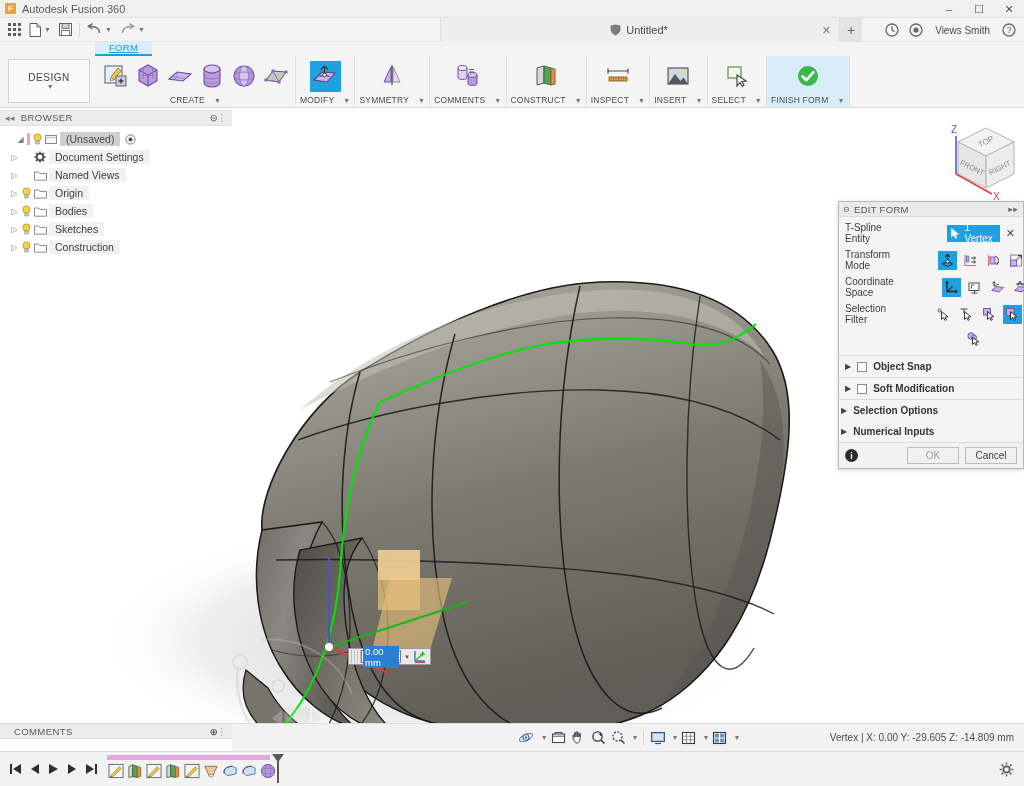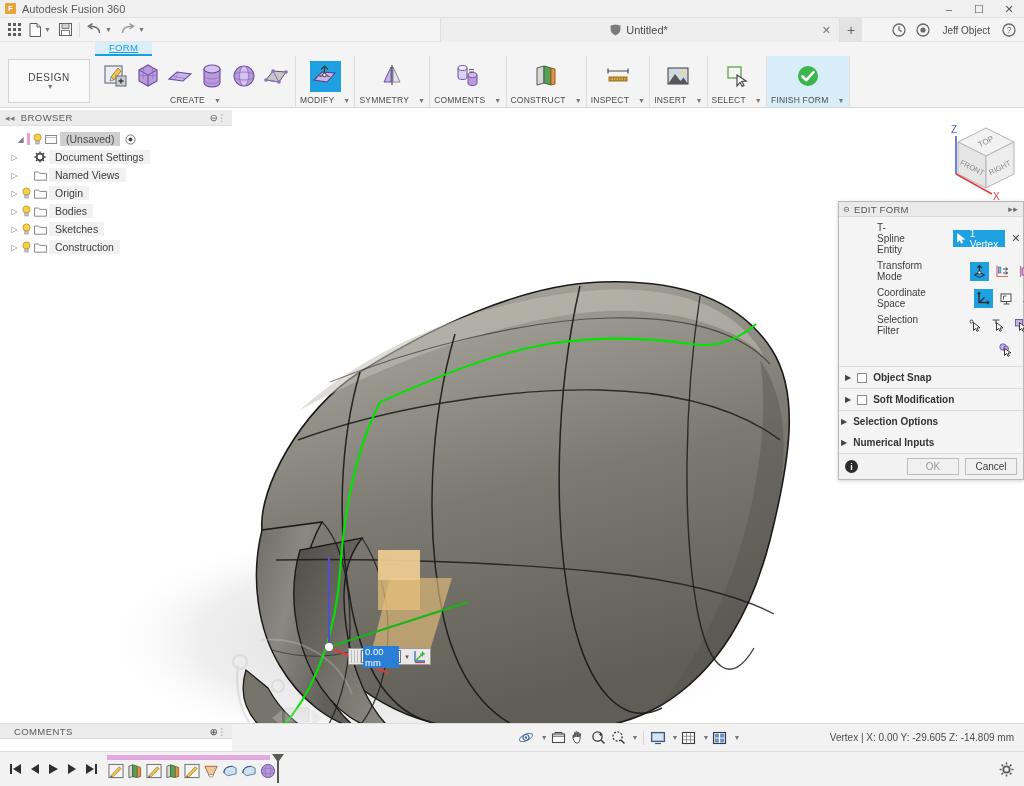--- a/index.html
+++ b/index.html
@@ -107,21 +107,21 @@
   .dialog { position:absolute; left:838px; top:201px; width:186px;
     background:#f2f2f2; border:1px solid #b9b9b9;
     box-shadow:0 1px 4px rgba(0,0,0,.18); font-size:10px; }
   .dlg-title { height:15px; background:#eaeaea; display:flex; align-items:center;
     padding-left:4px; border-bottom:1px solid #dcdcdc; color:#555; font-size:9.5px;
     letter-spacing:.3px; position:relative; }
   .dlg-title .dot { margin-right:4px; font-size:8px; }
   .dlg-title .expand { position:absolute; right:5px; color:#666; font-size:9px; }
   .dlg-body { background:#f4f4f4; padding:5px 6px 4px 6px; }
   .row { display:flex; align-items:center; margin-bottom:5px; min-height:18px; }
-  .row .rlabel { width:72px; color:#3d3d3d; font-size:10px;margin-left:32px; }
+  .row .rlabel { width:72px; color:#3d3d3d; font-size:10px; }
   .row .rctl { display:flex; align-items:center; gap:4px;margin-left:48px; }
   .chip { background:#1fa0e0; color:#fff; height:17px; display:flex;
     align-items:center; padding:0 7px 0 4px; font-size:10px; gap:4px; }
   .xbtn { color:#4a4a4a; font-size:11px; padding:0 2px; }
   .tgl { width:19px; height:19px; display:flex; align-items:center;
     justify-content:center; }
   .tgl.on { background:#1fa0e0; }
   .sect { border-top:1px solid #dcdcdc; padding:5px 6px; display:flex;
     align-items:center; gap:6px; background:#f4f4f4; }
   .sect .tri { font-size:8px; color:#444; }
@@ -259,21 +259,21 @@
           <circle cx="7" cy="7" r="6" fill="none" stroke="#6a6a6a" stroke-width="1.3"></circle>
           <path d="M7 3.2 L7 7 L9.6 8.6" fill="none" stroke="#6a6a6a" stroke-width="1.3"></path>
         </svg>
       </div>
       <div class="qat-ic">
         <svg width="14" height="14" viewBox="0 0 14 14">
           <circle cx="7" cy="7" r="6" fill="none" stroke="#6a6a6a" stroke-width="1.3"></circle>
           <circle cx="7" cy="7" r="2.6" fill="#6a6a6a"></circle>
         </svg>
       </div>
-      <div class="user-name">Jeff Object</div>
+      <div class="user-name">Views Smith</div>
       <div class="qat-ic">
         <svg width="14" height="14" viewBox="0 0 14 14">
           <circle cx="7" cy="7" r="6" fill="none" stroke="#6a6a6a" stroke-width="1.3"></circle>
           <text x="7" y="10.4" font-size="8.5" text-anchor="middle" fill="#6a6a6a" font-family="Liberation Sans">?</text>
         </svg>
       </div>
     </div>
   </div>
 
   <div class="ribbon-tabs">

